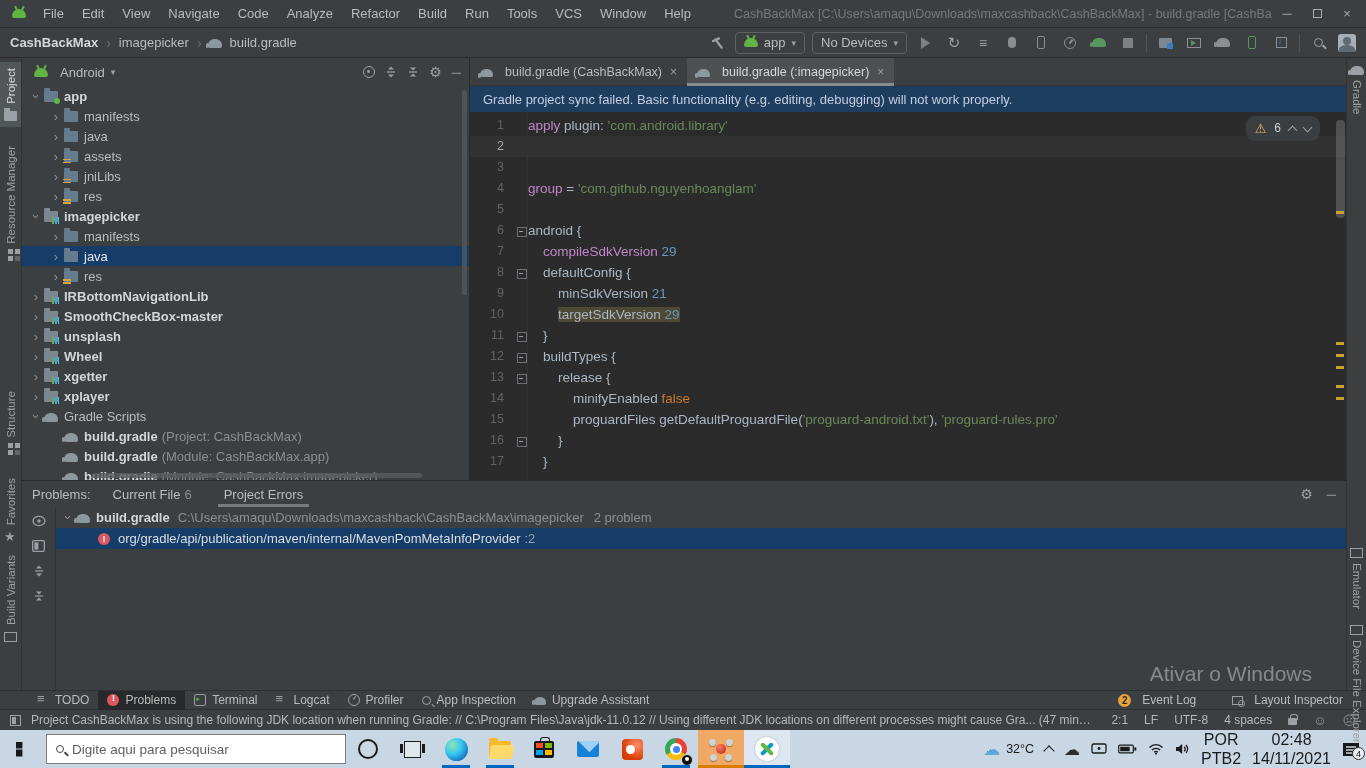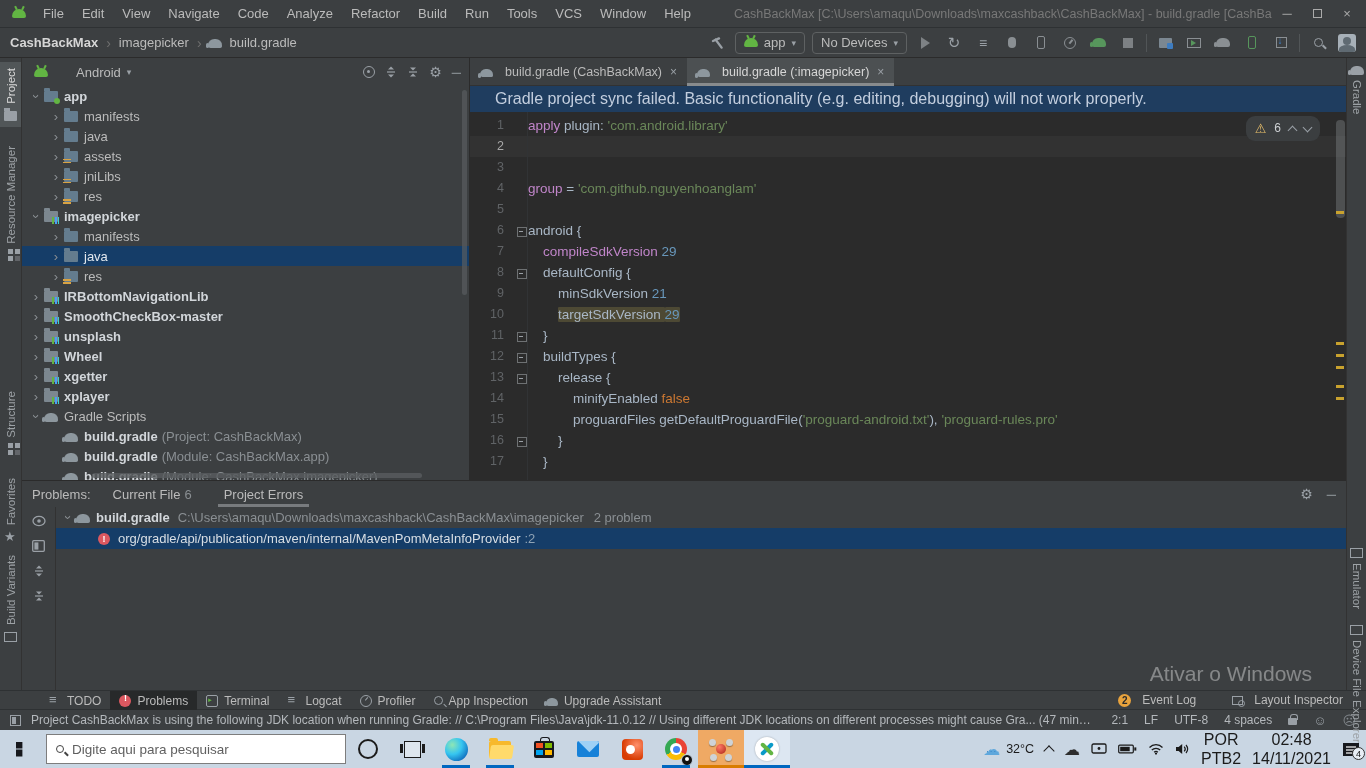--- a/index.html
+++ b/index.html
@@ -100,21 +100,21 @@
   .phscroll{position:absolute;left:70px;bottom:2px;height:5px;width:330px;background:#595d5f;border-radius:3px;opacity:.8}
 
   
   .editor{flex:1;display:flex;flex-direction:column;min-width:0;background:#2b2b2b}
   .etabs{height:28px;background:#3c3f41;display:flex;align-items:center;border-bottom:1px solid #323232}
   .etab{height:28px;display:flex;align-items:center;gap:6px;padding:0 10px;color:#bbb;font-size:12.5px;cursor:pointer;position:relative}
   .etab .tab-ic{width:13px;height:8px}
   .etab.active{background:#4c5052;color:#d6d6d6}
   .etab.active::after{content:"";position:absolute;left:0;right:0;bottom:0;height:3px;background:#888b8d}
   .tabx{color:#9aa0a6;font-size:12px;margin-left:2px}
-  .banner{height:26px;background:#1f3d5f;display:flex;align-items:center;padding:0 25px;color:#c3cede;font-size:16px}
+  .banner{height:26px;background:#1f3d5f;display:flex;align-items:center;padding:0 13px;color:#c3cede;font-size:13px}
   .bactions{margin-left:auto;display:flex;gap:28px;padding-right:16px}
   .blink{color:#519af7;cursor:pointer}
   .codewrap{flex:1;position:relative;overflow:hidden;font-family:"DejaVu Sans Mono",monospace;font-size:13.5px;line-height:21px;padding-top:3px}
   .codewrap::before{content:"";position:absolute;left:57px;top:0;bottom:0;width:1px;background:#313335}
   .cline{display:flex;white-space:pre}
   .cline.cur{background:#323232}
   .lnum{width:44px;flex:none;text-align:right;color:#606366;padding-right:10px;font-size:12.5px}
   .cur .lnum{color:#a8a8a8}
   .fold{width:14px;flex:none;position:relative}
   .fold.has::before{content:"";position:absolute;left:3px;top:7px;width:8px;height:8px;border:1px solid #6e7173;background:#2b2b2b}
@@ -149,21 +149,21 @@
   .prow1 .fpath{color:#8a8f93;margin-right:10px}
   .prow1 .fbadge{color:#8a8f93}
   .prow2{height:21px;display:flex;align-items:center;background:#153d68;color:#d8dee4;padding-left:42px;white-space:nowrap;cursor:pointer}
   .errico{width:12px;height:12px;border-radius:50%;background:#db5860;color:#fff;font-size:9px;font-weight:bold;text-align:center;line-height:12px;margin-right:8px;flex:none}
   .eloc{color:#8fa3b5;margin-left:4px}
   .watermark{position:absolute;right:34px;bottom:4px;text-align:left;pointer-events:none}
   .wm1{font-size:21px;color:rgba(255,255,255,.38)}
   .wm2{font-size:14.5px;color:rgba(255,255,255,.34)}
 
   
-  .toolbar2{height:19px;background:#3c3f41;border-top:1px solid #2e3133;display:flex;font-size:12px;color:#bbb;padding-left:40px}
+  .toolbar2{height:19px;background:#3c3f41;border-top:1px solid #2e3133;display:flex;align-items:center;font-size:12px;color:#bbb;padding-left:28px}
   .twitem{display:flex;align-items:center;gap:6px;padding:0 9px;height:19px;cursor:pointer}
   .twitem.active{background:#27292a}
   .twic{width:12px;height:12px;position:relative;flex:none}
   .ic-todo::before{content:"≡";color:#9aa0a6;font-size:13px;position:absolute;top:-3px}
   .ic-problems{border-radius:50%;background:#db5860}
   .ic-problems::before{content:"!";color:#fff;position:absolute;left:4.5px;top:-1.5px;font-size:9px;font-weight:bold}
   .ic-terminal{border:1.3px solid #9aa0a6;border-radius:2px}
   .ic-terminal::before{content:"▸";color:#62b543;font-size:7px;position:absolute;left:1px;top:0}
   .ic-logcat::before{content:"≡";color:#9aa0a6;font-size:13px;position:absolute;top:-3px}
   .ic-profiler{border:1.4px solid #9aa0a6;border-radius:50%}
@@ -371,21 +371,21 @@
         <span class="sic sic-mon"></span>
       </div>
     </div>
 
     <div class="center">
       <div class="mainrow">
 
         <div class="project">
           <div class="phead">
             <span class="droid" style="margin-left:4px"></span>
-            <span style="margin-left:20px">Android</span>
+            <span style="margin-left:4px">Android</span>
             <span class="caret">▾</span>
             <span class="phtools">
               <span class="target"></span>
               <svg width="12" height="12">
                   <path d="M6 0.5 L9 3.5 H3 z" fill="#9aa0a6"></path>
                   <rect x="2" y="5.4" width="8" height="1.2" fill="#9aa0a6"></rect>
                   <path d="M6 11.5 L3 8.5 h6 z" fill="#9aa0a6"></path>
                 </svg>
               <svg width="12" height="12">
                   <path d="M6 4.5 L3 1.5 h6 z" fill="#9aa0a6"></path>

